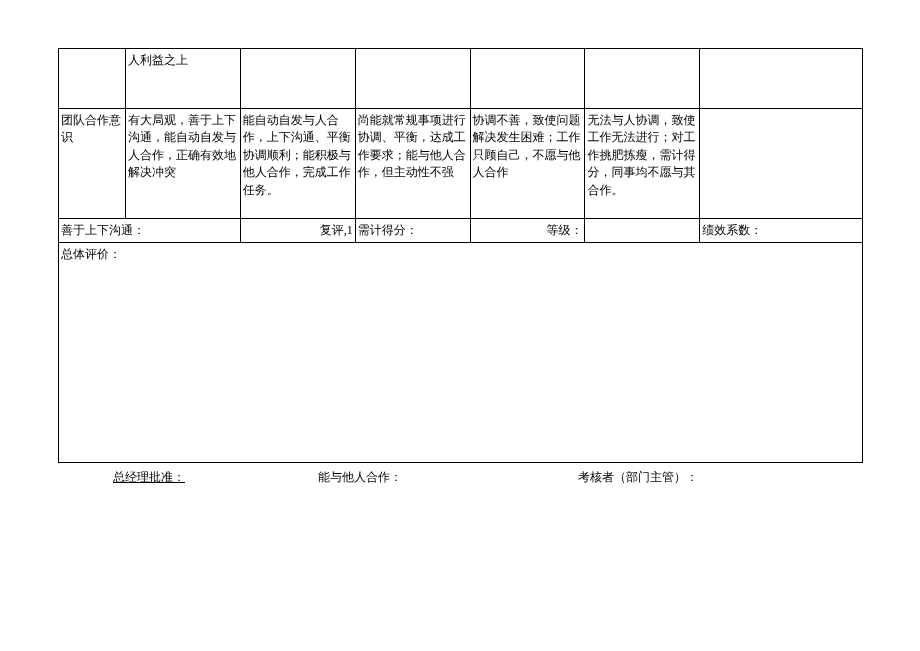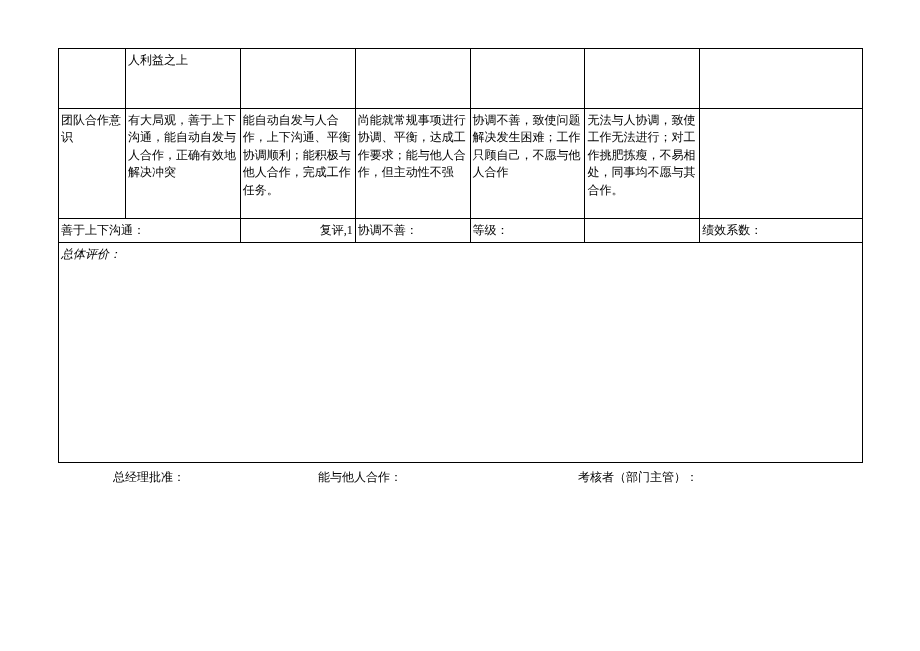--- a/index.html
+++ b/index.html
@@ -30,28 +30,28 @@
     .c1 { width: 56px; }
     .c2 { width: 96px; }
     .c3 { width: 96px; }
     .c4 { width: 96px; }
     .c5 { width: 96px; }
     .c6 { width: 96px; }
     .c7 { width: 136px; }
     .row1 td { height: 60px; margin-top: 45px; }
     .row2 td { height: 110px; }
     .score-row td { height: 20px; }
-    .eval-row td { height: 220px; font-style: italic; }
+    .eval-row td { height: 220px; }
     .footer {
       width: 805px;
       margin-left: 58px;
       margin-top: 6px;
       display: flex;
     }
-    .footer .f1 { width: 250px; padding-left: 55px; }
+    .footer .f1 { width: 250px; padding-left: 55px; text-decoration: underline; }
     .footer .f2 { width: 260px; padding-left: 10px; }
     .footer .f3 { width: 250px; padding-left: 10px; font-family: Liberation Mono, monospace; }
   </style>
 </head>
 <body>
 
 <div class="doc">
   <table>
     <tbody>
         <tr class="row1">
@@ -62,28 +62,28 @@
       <td class="c5"></td>
       <td class="c6"></td>
       <td class="c7"></td>
     </tr>
     <tr class="row2">
       <td class="c1">团队合作意识</td>
       <td class="c2">有大局观，善于上下沟通，能自动自发与人合作，正确有效地解决冲突</td>
       <td class="c3">能自动自发与人合作，上下沟通、平衡协调顺利；能积极与他人合作，完成工作任务。</td>
       <td class="c4">尚能就常规事项进行协调、平衡，达成工作要求；能与他人合作，但主动性不强</td>
       <td class="c5">协调不善，致使问题解决发生困难；工作只顾自己，不愿与他人合作</td>
-      <td class="c6">无法与人协调，致使工作无法进行；对工作挑肥拣瘦，不易相处，同事均不愿与其合作。</td>
+      <td class="c6">无法与人协调，致使工作无法进行；对工作挑肥拣瘦，需计得分，同事均不愿与其合作。</td>
       <td class="c7"></td>
     </tr>
     <tr class="score-row">
       <td colspan="2">善于上下沟通：</td>
       <td style="text-align:right;padding-left:36px;">复评,1</td>
-      <td>协调不善：</td>
-      <td style="">等级：</td>
+      <td>需计得分：</td>
+      <td style="text-align:right;">等级：</td>
       <td></td>
       <td>绩效系数：</td>
     </tr>
     <tr class="eval-row">
       <td colspan="7">总体评价：</td>
     </tr>
   </tbody>
     </table>
 
   <div class="footer">

